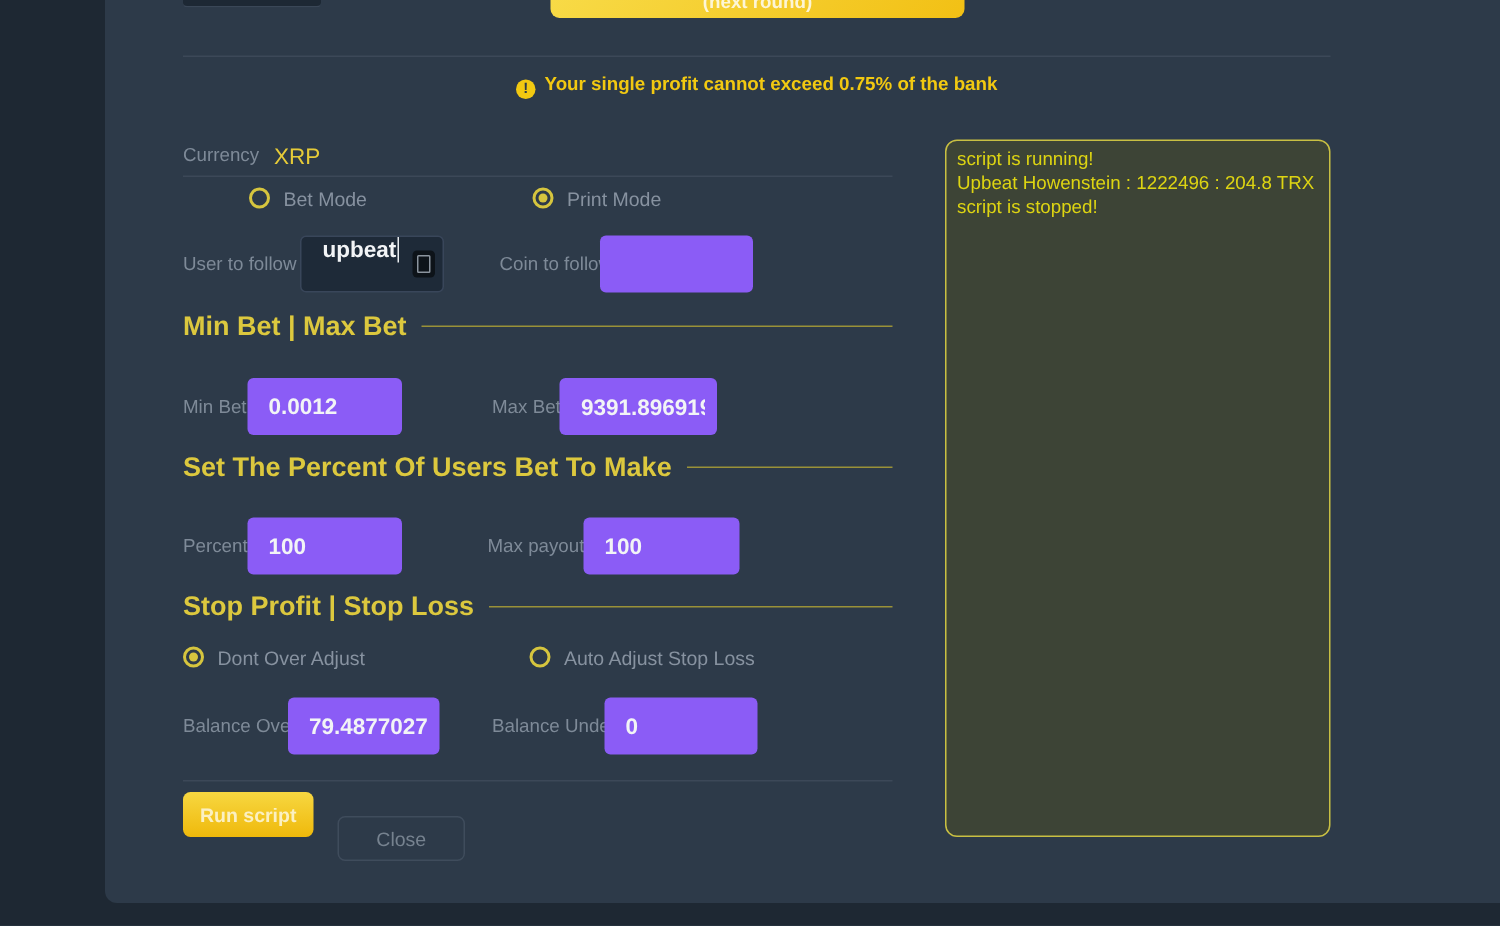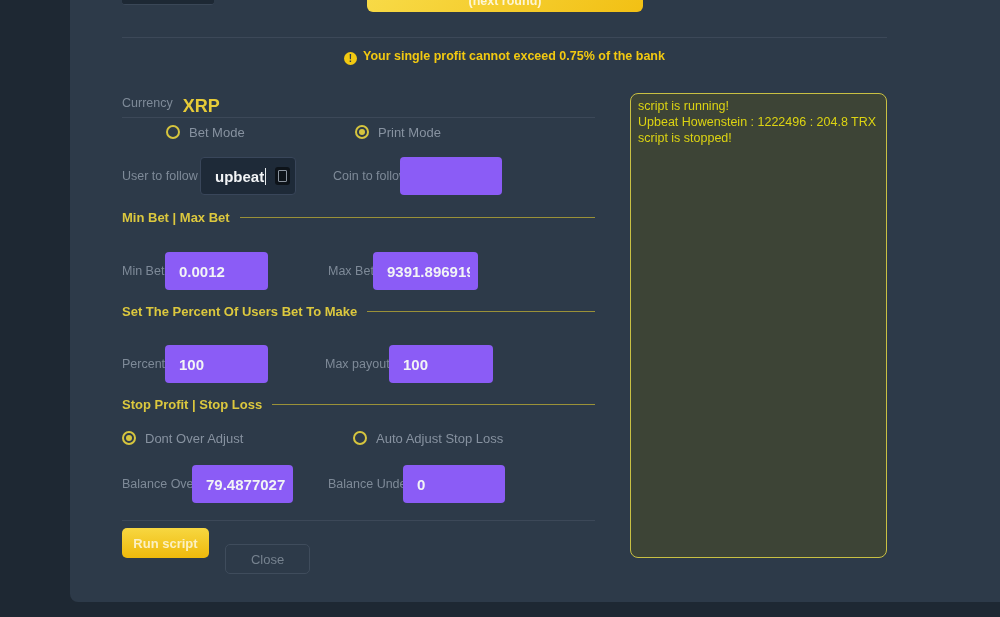--- a/index.html
+++ b/index.html
@@ -33,33 +33,33 @@
     position:absolute; left:52px; top:49px; width:765px; text-align:center;
     color:#f2c911; font-size:12.5px; font-weight:bold;
   }
   .warn-icon {
     display:inline-block; width:13px; height:13px; border-radius:50%;
     background:#f2c911; color:#2d3a49; font-size:10px; font-weight:bold;
     line-height:13px; text-align:center; vertical-align:-2px; margin-right:6px;
   }
   .row { position:absolute; left:52px; width:473px; }
   .lbl { color:#7e8a98; font-size:12.5px; }
-  .yellow-val { color:#e6cb38; font-size:18px; font-weight:bold; }
+  .yellow-val { color:#e6cb38; font-size:15px; font-weight:normal; }
   .sec-head { display:flex; align-items:center; height:16px; }
-  .sec-head .txt { color:#dcc83e; font-size:13px; font-weight:bold; white-space:nowrap; }
+  .sec-head .txt { color:#dcc83e; font-size:18px; font-weight:bold; white-space:nowrap; }
   .sec-head .line { flex:1; height:1px; background:#9a9138; margin-left:10px; }
   .frow { height:38px; }
   .frow .lbl { position:absolute; top:50%; transform:translateY(-50%); }
   .field {
     position:absolute; top:0; height:38px; background:#8b5cf6; border:none;
     border-radius:4px; color:#f2f4f6; font-size:15px; font-weight:bold;
     padding:0 8px 0 14px; font-family:"Liberation Sans","DejaVu Sans",sans-serif;
     white-space:nowrap; overflow:hidden;
   }
-  .field-box { display:flex; align-items:center; background:#1e2a38; border:1px solid #39465a; }
+  .field-box { display:flex; align-items:flex-start; background:#1e2a38; border:1px solid #39465a; }
   .caret { width:1px; height:17px; background:#e8ecef; margin-left:1px; }
   .autofill-icon {
     position:absolute; right:5px; top:50%; transform:translateY(-50%);
     width:15px; height:18px; background:#0d1319; border-radius:3px;
     display:flex; align-items:center; justify-content:center;
   }
   .autofill-icon::before {
     content:""; width:7px; height:10px; border:1.5px solid #8b949e; border-radius:1px;
   }
   .radio-group { position:absolute; top:0; display:flex; align-items:center; height:16px; }

